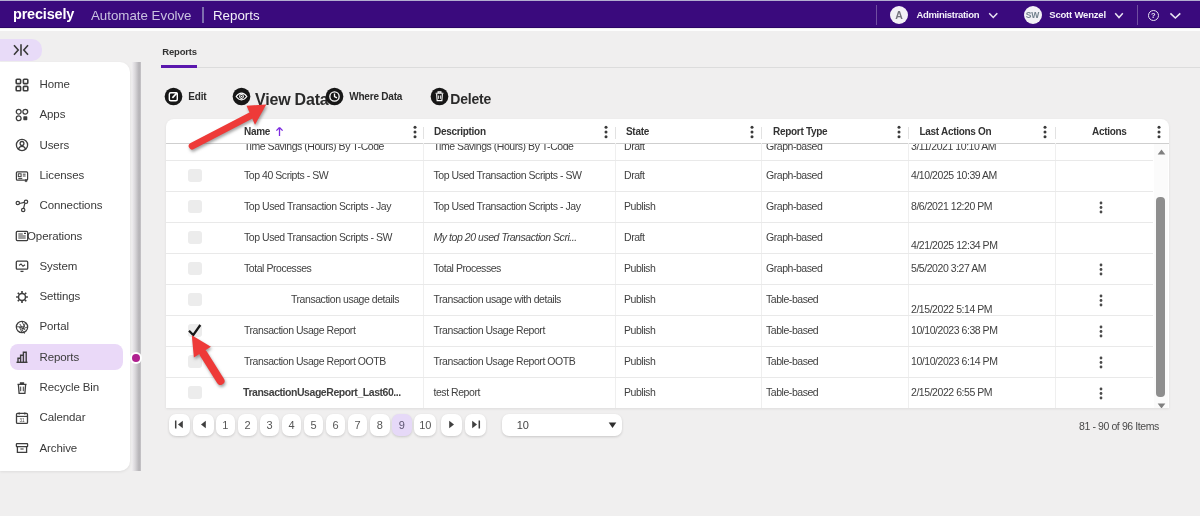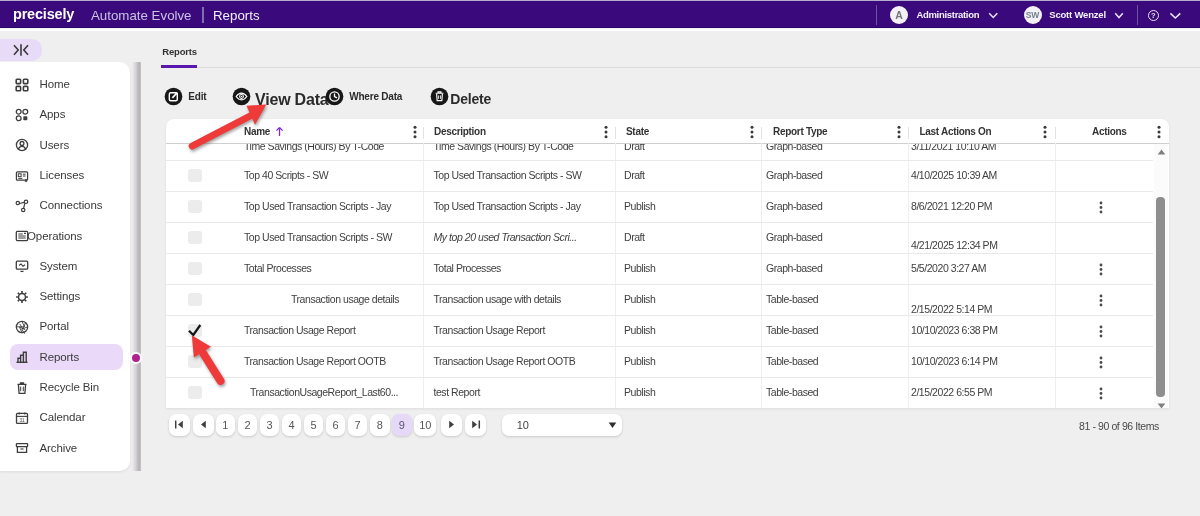--- a/index.html
+++ b/index.html
@@ -309,21 +309,21 @@
 <div class="bd" style="left:458px;top:236.0px;">Publish</div>
 <div class="bd" style="left:600px;top:236.0px;">Table-based</div>
 <div class="bd" style="left:745px;top:236.0px;">10/10/2023 6:14 PM</div>
 <div class="abs" style="left:933px;top:235.5px;"><svg width="4" height="13" viewBox="0 0 4 13">
         <circle cx="2" cy="2" r="1.4" fill="#4a4a4a"></circle>
         <circle cx="2" cy="6.5" r="1.4" fill="#4a4a4a"></circle>
         <circle cx="2" cy="11" r="1.4" fill="#4a4a4a"></circle>
       </svg></div>
 <div class="abs" style="left:0;top:257.5px;width:987px;height:1px;background:#e9e9e9;"></div>
 <div class="abs" style="left:22px;top:266.5px;width:13.5px;height:13.5px;border-radius:3px;background:#ececec;"></div>
-<div class="bd" style="left:84px;top:267.0px;">TransactionUsageReport_Last60...</div>
+<div class="bd" style="left:77px;top:267.0px;font-weight:bold;">TransactionUsageReport_Last60...</div>
 <div class="bd" style="left:267.5px;top:267.0px;">test Report</div>
 <div class="bd" style="left:458px;top:267.0px;">Publish</div>
 <div class="bd" style="left:600px;top:267.0px;">Table-based</div>
 <div class="bd" style="left:745px;top:267.0px;">2/15/2022 6:55 PM</div>
 <div class="abs" style="left:933px;top:266.5px;"><svg width="4" height="13" viewBox="0 0 4 13">
         <circle cx="2" cy="2" r="1.4" fill="#4a4a4a"></circle>
         <circle cx="2" cy="6.5" r="1.4" fill="#4a4a4a"></circle>
         <circle cx="2" cy="11" r="1.4" fill="#4a4a4a"></circle>
       </svg></div>
 <div class="abs" style="left:988px;top:25px;width:14px;height:264px;background:#fbfbfb;"></div>

